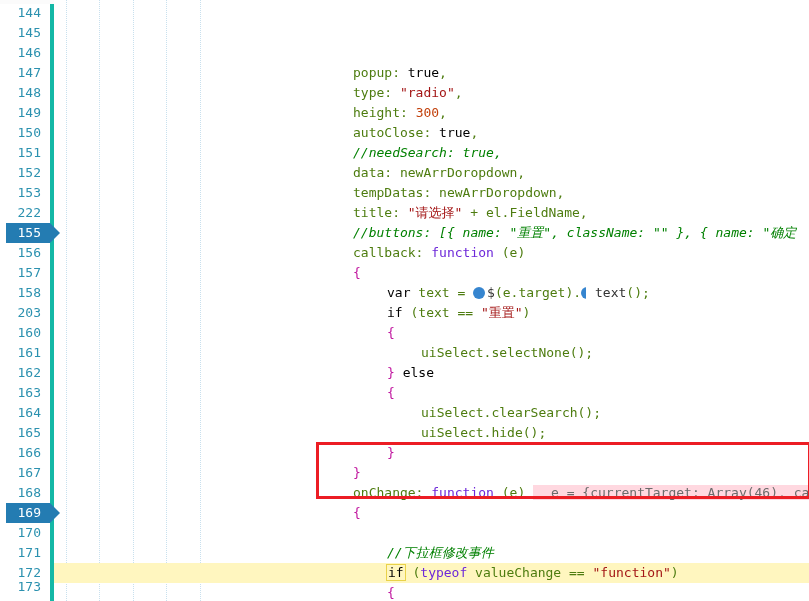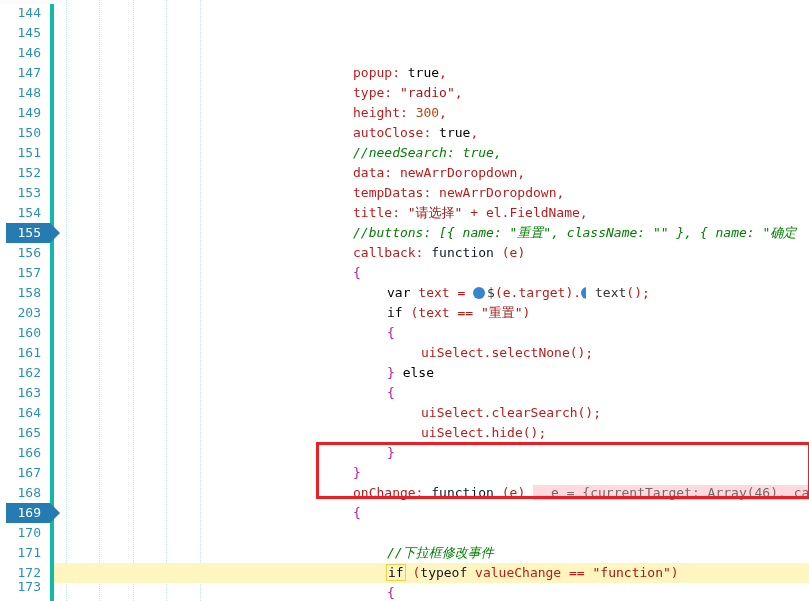--- a/index.html
+++ b/index.html
@@ -80,25 +80,25 @@
   }
   .guide {
     position: absolute; top: 0; bottom: 0;
     border-left: 1px dotted #c8e0ee;
   }
   .cl.hl-yellow { background: #fff6bf; }
   .badge { background: #ffd8e0; padding: 0 10px; margin-left: 8px; color: #6b6b6b; }
   .kw { color: #000000; }
   .str { color: #a31515; }
   .num { color: #c2410c; }
-  .fn { color: #0f172a; }
+  .fn { color: #6d28d9; }
   .cmt { color: #008000; font-style: italic; }
   .fnname { color: #333; }
   .brk { color: #c0159e; display: inline-block; }
-  .obj { color: #b91c1c; }
+  .obj { color: #4d7c0f; }
   .red-box {
     position: absolute;
     border: 3px solid #ec1d24;
     pointer-events: none;
     z-index: 20;
   }
   .ifhl { background: #fff6bf; box-shadow: 0 0 0 1px #e9d24a; padding: 0 1px; }
   .dot-blue { display:inline-block; width:12px; height:12px; background:#3685cf; border-radius:50%; vertical-align:-2px; margin-right:2px; position:relative;}
   .dot-blue.half::after { content:""; position:absolute; right:-1px; top:-1px; width:8px; height:14px; background:#fff; }
 </style>
@@ -111,21 +111,21 @@
       <div class="ln">144</div>
       <div class="ln">145</div>
       <div class="ln">146</div>
       <div class="ln">147</div>
       <div class="ln">148</div>
       <div class="ln">149</div>
       <div class="ln">150</div>
       <div class="ln">151</div>
       <div class="ln">152</div>
       <div class="ln">153</div>
-      <div class="ln">154</div>
+      <div class="ln">222</div>
       <div class="ln bp">155</div>
       <div class="ln">156</div>
       <div class="ln">157</div>
       <div class="ln">158</div>
       <div class="ln">203</div>
       <div class="ln">160</div>
       <div class="ln">161</div>
       <div class="ln">162</div>
       <div class="ln">163</div>
       <div class="ln">164</div>

